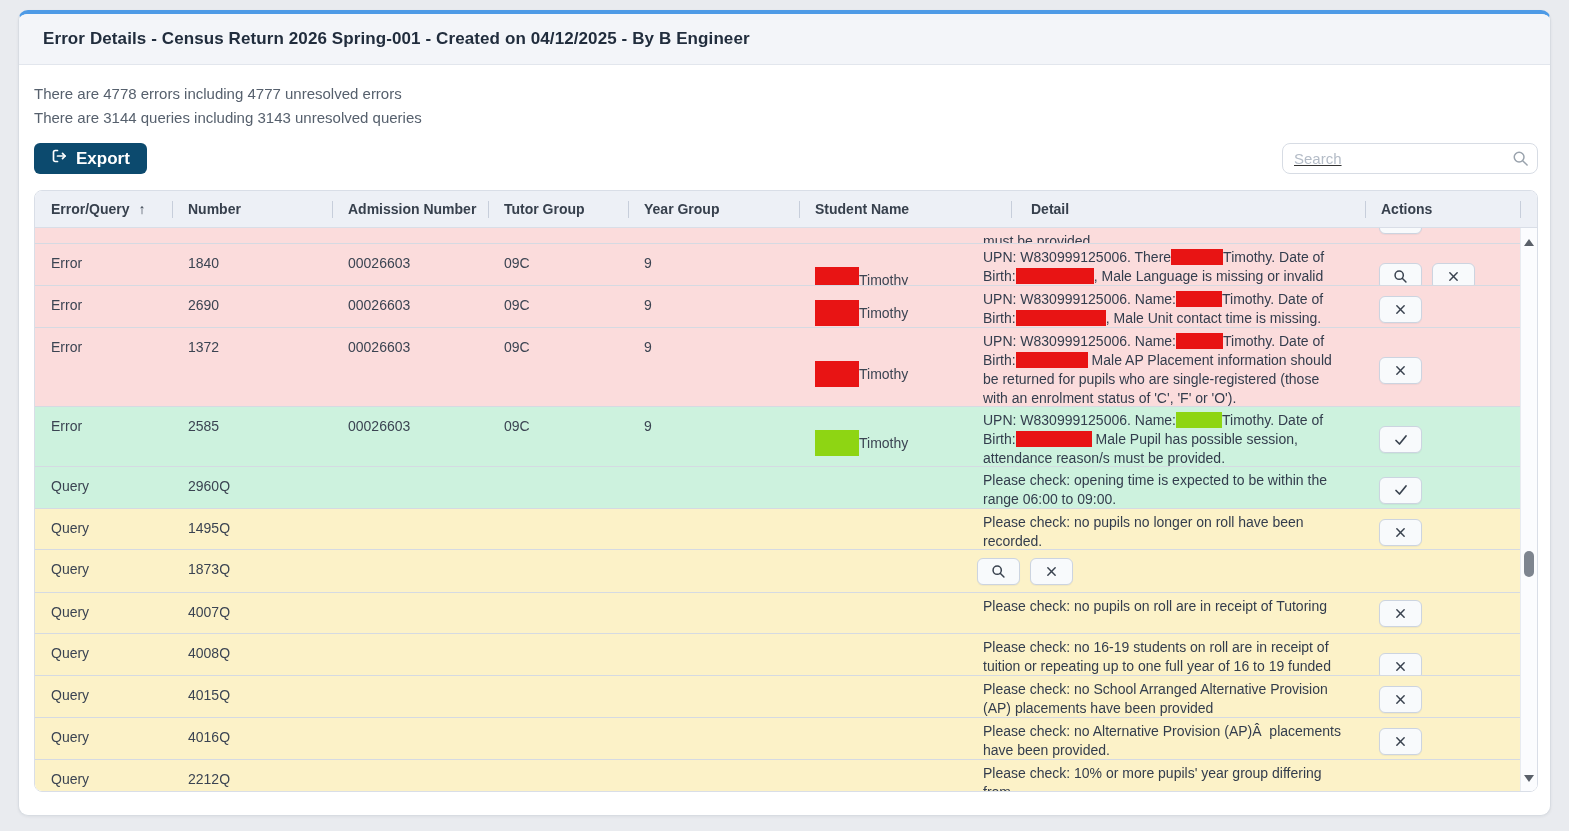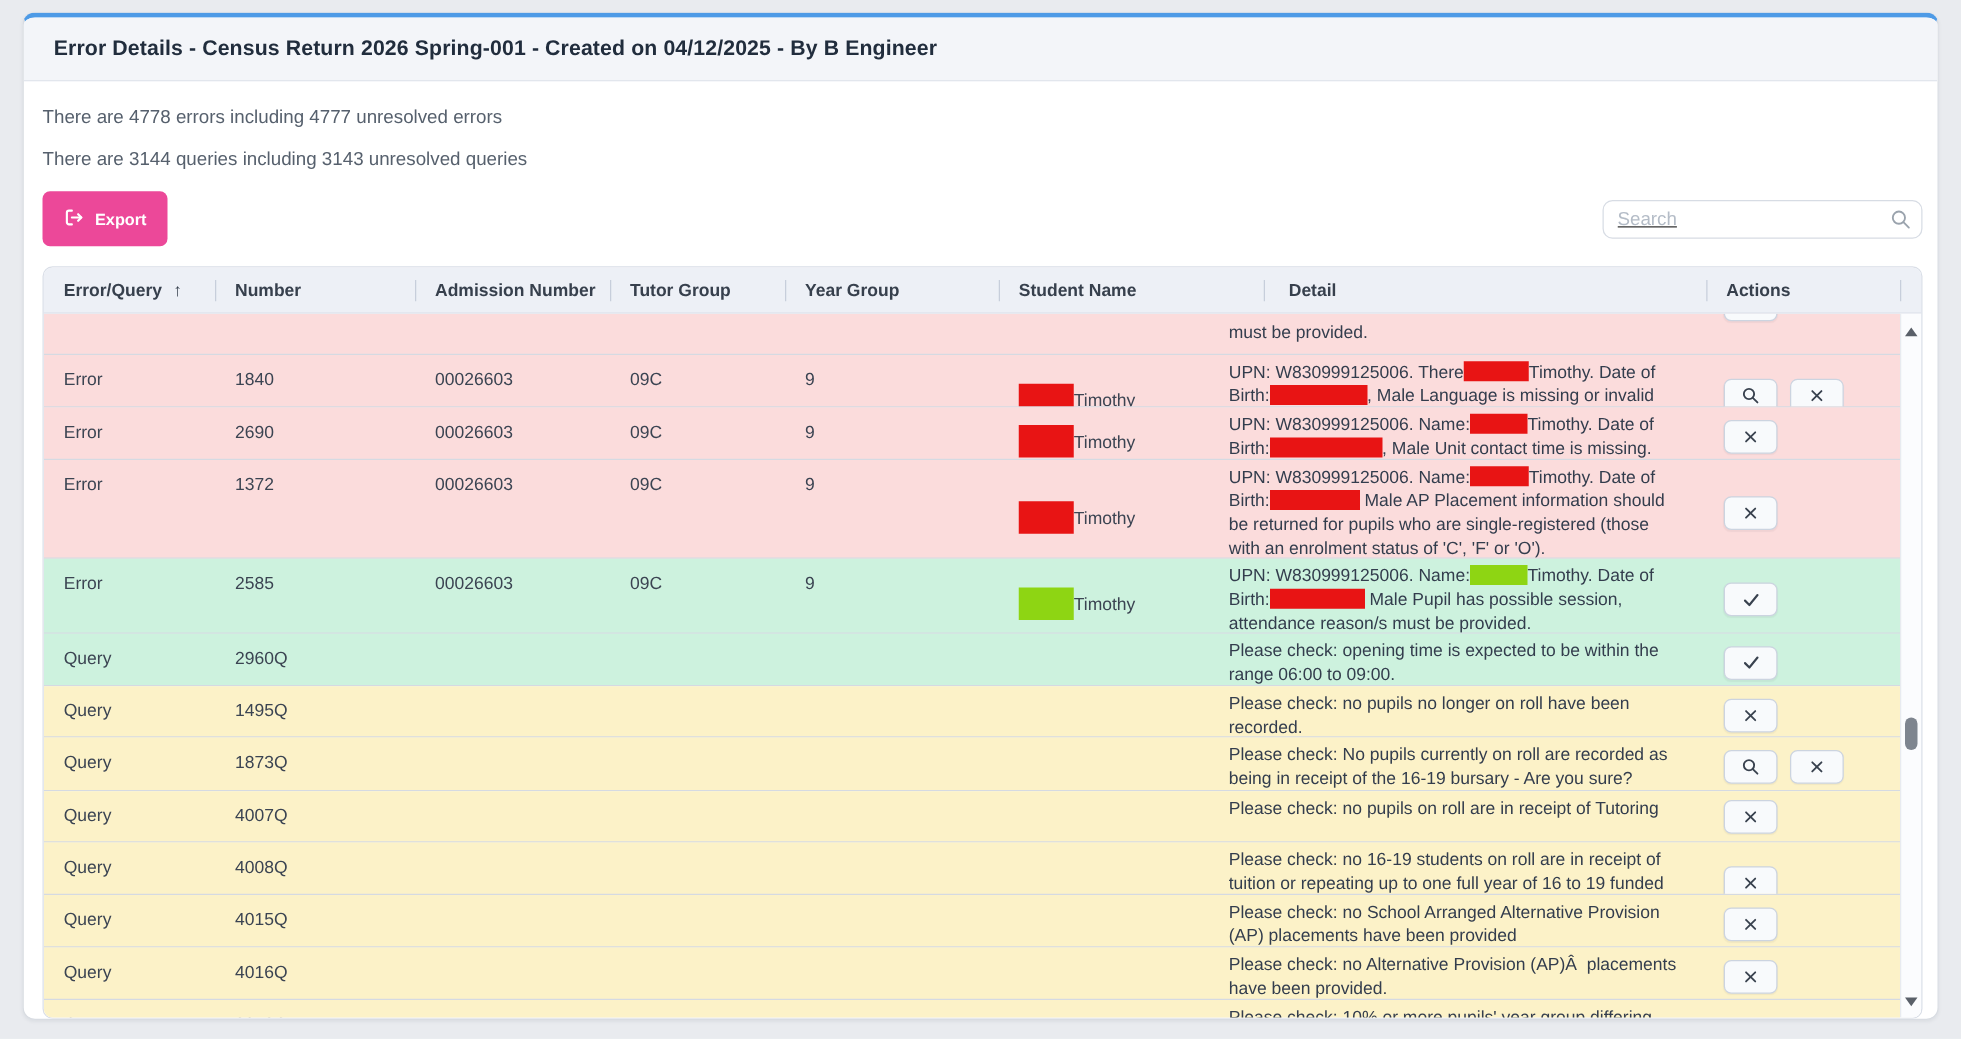--- a/index.html
+++ b/index.html
@@ -9,26 +9,26 @@
   .card { position:relative; margin:10px 18px; height:806px; background:#fff;
     border:1px solid #d8dce2; border-top:4px solid #4d9ae6; border-radius:10px;
     box-shadow:0 1px 3px rgba(20,30,50,.06); overflow:hidden; }
 
   .card-header { background:#f3f5f9; border-bottom:1px solid #e2e6ed; padding:15px 24px; }
   .card-title { font-size:17px; font-weight:700; color:#212d3d; letter-spacing:.1px; }
 
   .card-body { padding:20px 12px 14px 15px; }
 
   .summary { font-size:15px; color:#56606d; }
-  .summary + .summary { margin-top:17px; }
+  .summary + .summary { margin-top:7px; }
 
   .toolbar { margin-top:17px; display:flex; justify-content:space-between; align-items:center; }
-  .btn-export { display:inline-flex; align-items:center; gap:9px; background:#ec4899;
-    color:#fff; border:none; border-radius:6px; padding:0 17px; height:44px;
-    font-size:13px; font-weight:700; font-family:inherit; cursor:pointer; }
+  .btn-export { display:inline-flex; align-items:center; gap:9px; background:#0c4a6e;
+    color:#fff; border:none; border-radius:6px; padding:0 17px; height:31px;
+    font-size:17px; font-weight:700; font-family:inherit; cursor:pointer; }
   .search-wrap { position:relative; width:256px; }
   .search-input { width:100%; height:31px; border:1px solid #d7dce4; border-radius:8px;
     padding:0 32px 0 11px; font-size:15px; color:#333; font-family:inherit; background:#fff;text-decoration:underline; }
   .search-input::placeholder { color:#b4bcc7; }
   .search-wrap .mag { position:absolute; right:9px; top:7px; color:#9aa3ad; }
 
   
   .tablewrap { position:relative; margin-top:16px; border:1px solid #d9dee7;
     border-radius:8px; overflow:hidden; height:602px; background:#fff; }
 
@@ -138,21 +138,21 @@
         <div class="th det">
             <span>Detail</span>
           </div>
         <div class="th">
             <span>Actions</span>
           </div>
         <div class="th"></div>
       </div>
 
       <div class="tbody" id="tbody">
-          <div class="trow v-error clip-top" style="height: 33px;">
+          <div class="trow v-error clip-top" style="height: 16px;">
             <div class="td"></div>
             <div class="td"></div>
             <div class="td"></div>
             <div class="td"></div>
             <div class="td"></div>
             <div class="c-student"></div>
             <div class="c-detail">
               <span><span>must be provided.</span></span>
             </div>
             <div class="c-actions">
@@ -291,21 +291,20 @@
               </button>
             </div>
           </div>
           <div class="trow v-query" style="height: 43px;">
             <div class="td">Query</div>
             <div class="td">1873Q</div>
             <div class="td"></div>
             <div class="td"></div>
             <div class="td"></div>
             <div class="c-student"></div>
-            <div class="c-detail"><span><span>Please check: No pupils currently on roll are recorded as being in receipt of the 16-19 bursary - Are you sure?</span></span></div>
             <div class="c-actions">
               <button class="act-btn">
                 <span style="display: flex;">
                   <svg width="15" height="15" viewBox="0 0 16 16" fill="none" stroke="currentColor" stroke-width="1.6" stroke-linecap="round">
                     <circle cx="6.6" cy="6.6" r="4.4"></circle>
                     <line x1="10.1" y1="10.1" x2="13.8" y2="13.8"></line>
                   </svg>
                 </span>
               </button>
               <button class="act-btn">

